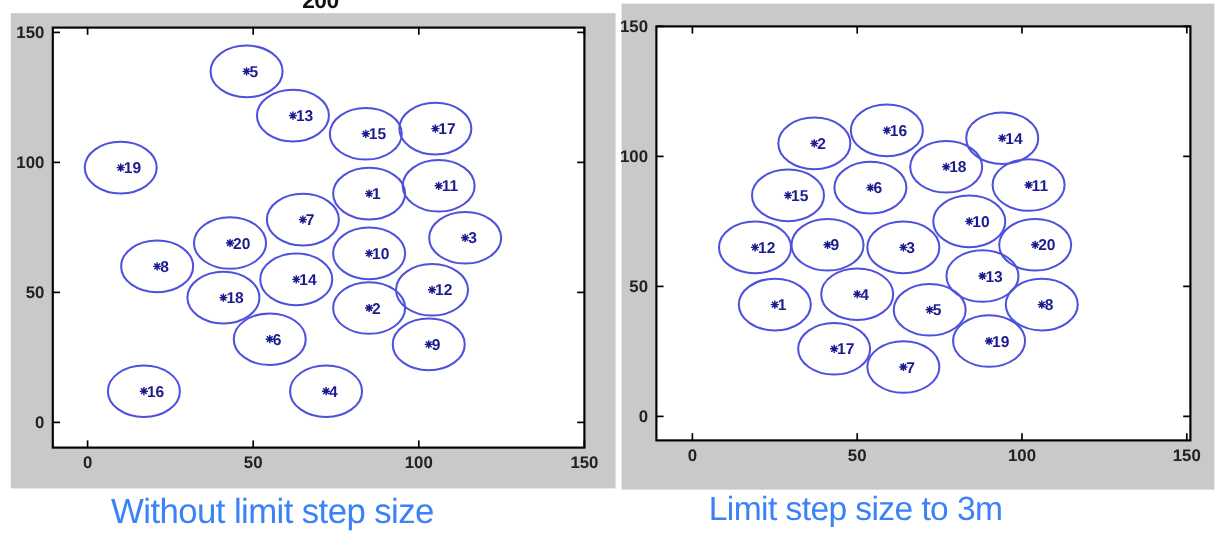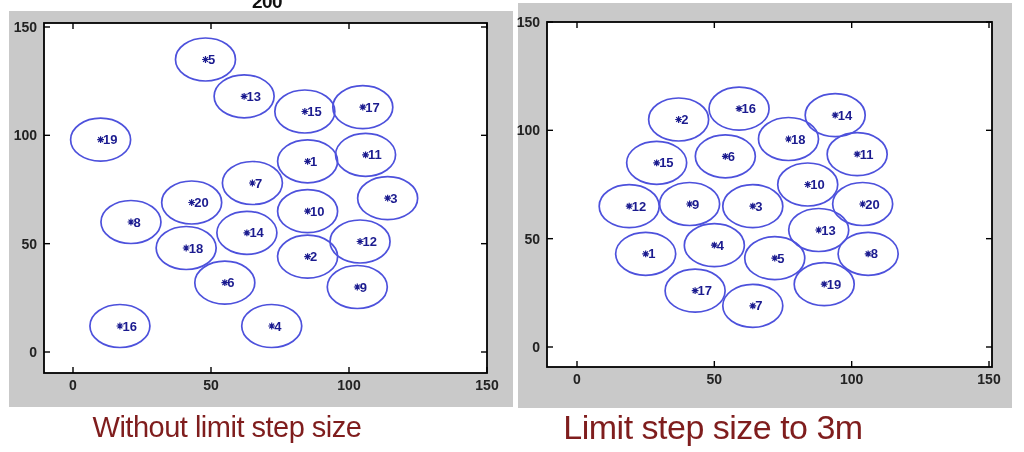--- a/index.html
+++ b/index.html
@@ -1,22 +1,22 @@
 <!DOCTYPE html>
 <html><head>
 <meta charset="utf-8">
 <style>
   html,body{margin:0;padding:0;background:#ffffff;}
   body{width:1024px;height:452px;overflow:hidden;font-family:"Liberation Sans",sans-serif;}
   #stage{position:relative;width:1024px;height:452px;overflow:hidden;background:#ffffff;}
   #plots-canvas{position:absolute;left:0;top:0;}
-  .caption{position:absolute;color:#7f1d1d;text-align:center;white-space:nowrap;
+  .caption{position:absolute;color:#3b82f6;text-align:center;white-space:nowrap;
            font-family:"Liberation Sans",sans-serif;letter-spacing:-0.5px;}
   #caption-left{left:62px;top:411px;width:330px;font-size:29px;}
-  #caption-right{left:558px;top:408px;width:310px;font-size:34px;text-align:center;}
+  #caption-right{left:558px;top:408px;width:310px;font-size:28px;text-align:center;}
   #cropped-title{position:absolute;left:246px;top:-9px;width:42px;text-align:center;
                  font-size:19px;line-height:22px;font-weight:600;color:#111;}
   svg text{font-family:"Liberation Sans",sans-serif;}
   .tickText{font-size:14px;font-weight:700;fill:#222222;}
   .nodeText{font-size:13px;font-weight:600;}
 </style>
 </head>
 <body>
 
 <div id="stage">

